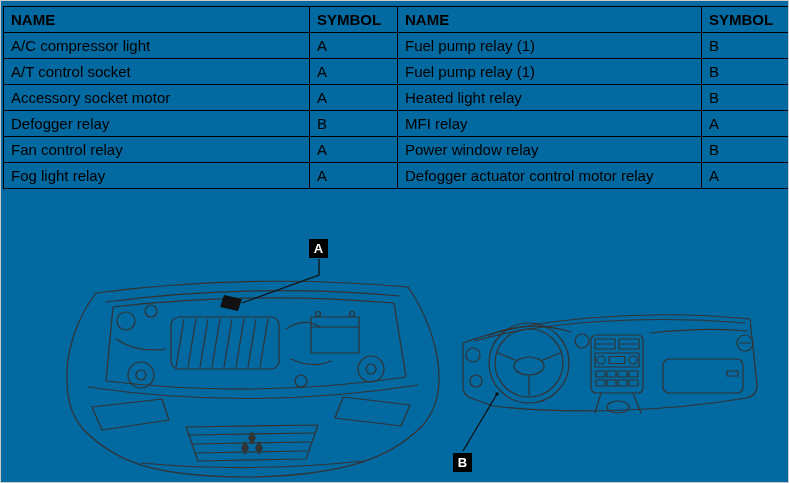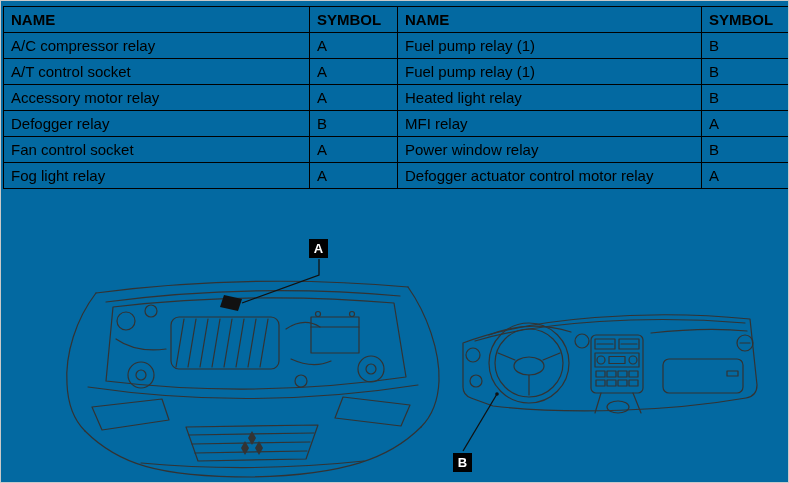--- a/index.html
+++ b/index.html
@@ -50,45 +50,45 @@
     <thead>
       <tr>
         <th>NAME</th>
         <th>SYMBOL</th>
         <th>NAME</th>
         <th>SYMBOL</th>
       </tr>
     </thead>
     <tbody>
         <tr>
-          <td>A/C compressor relay</td>
+          <td>A/C compressor light</td>
           <td>A</td>
           <td>Fuel pump relay (1)</td>
           <td>B</td>
         </tr>
         <tr>
           <td>A/T control socket</td>
           <td>A</td>
           <td>Fuel pump relay (1)</td>
           <td>B</td>
         </tr>
         <tr>
-          <td>Accessory motor relay</td>
+          <td>Accessory socket motor</td>
           <td>A</td>
           <td>Heated light relay</td>
           <td>B</td>
         </tr>
         <tr>
           <td>Defogger relay</td>
           <td>B</td>
           <td>MFI relay</td>
           <td>A</td>
         </tr>
         <tr>
-          <td>Fan control socket</td>
+          <td>Fan control relay</td>
           <td>A</td>
           <td>Power window relay</td>
           <td>B</td>
         </tr>
         <tr>
           <td>Fog light relay</td>
           <td>A</td>
           <td>Defogger actuator control motor relay</td>
           <td>A</td>
         </tr>

